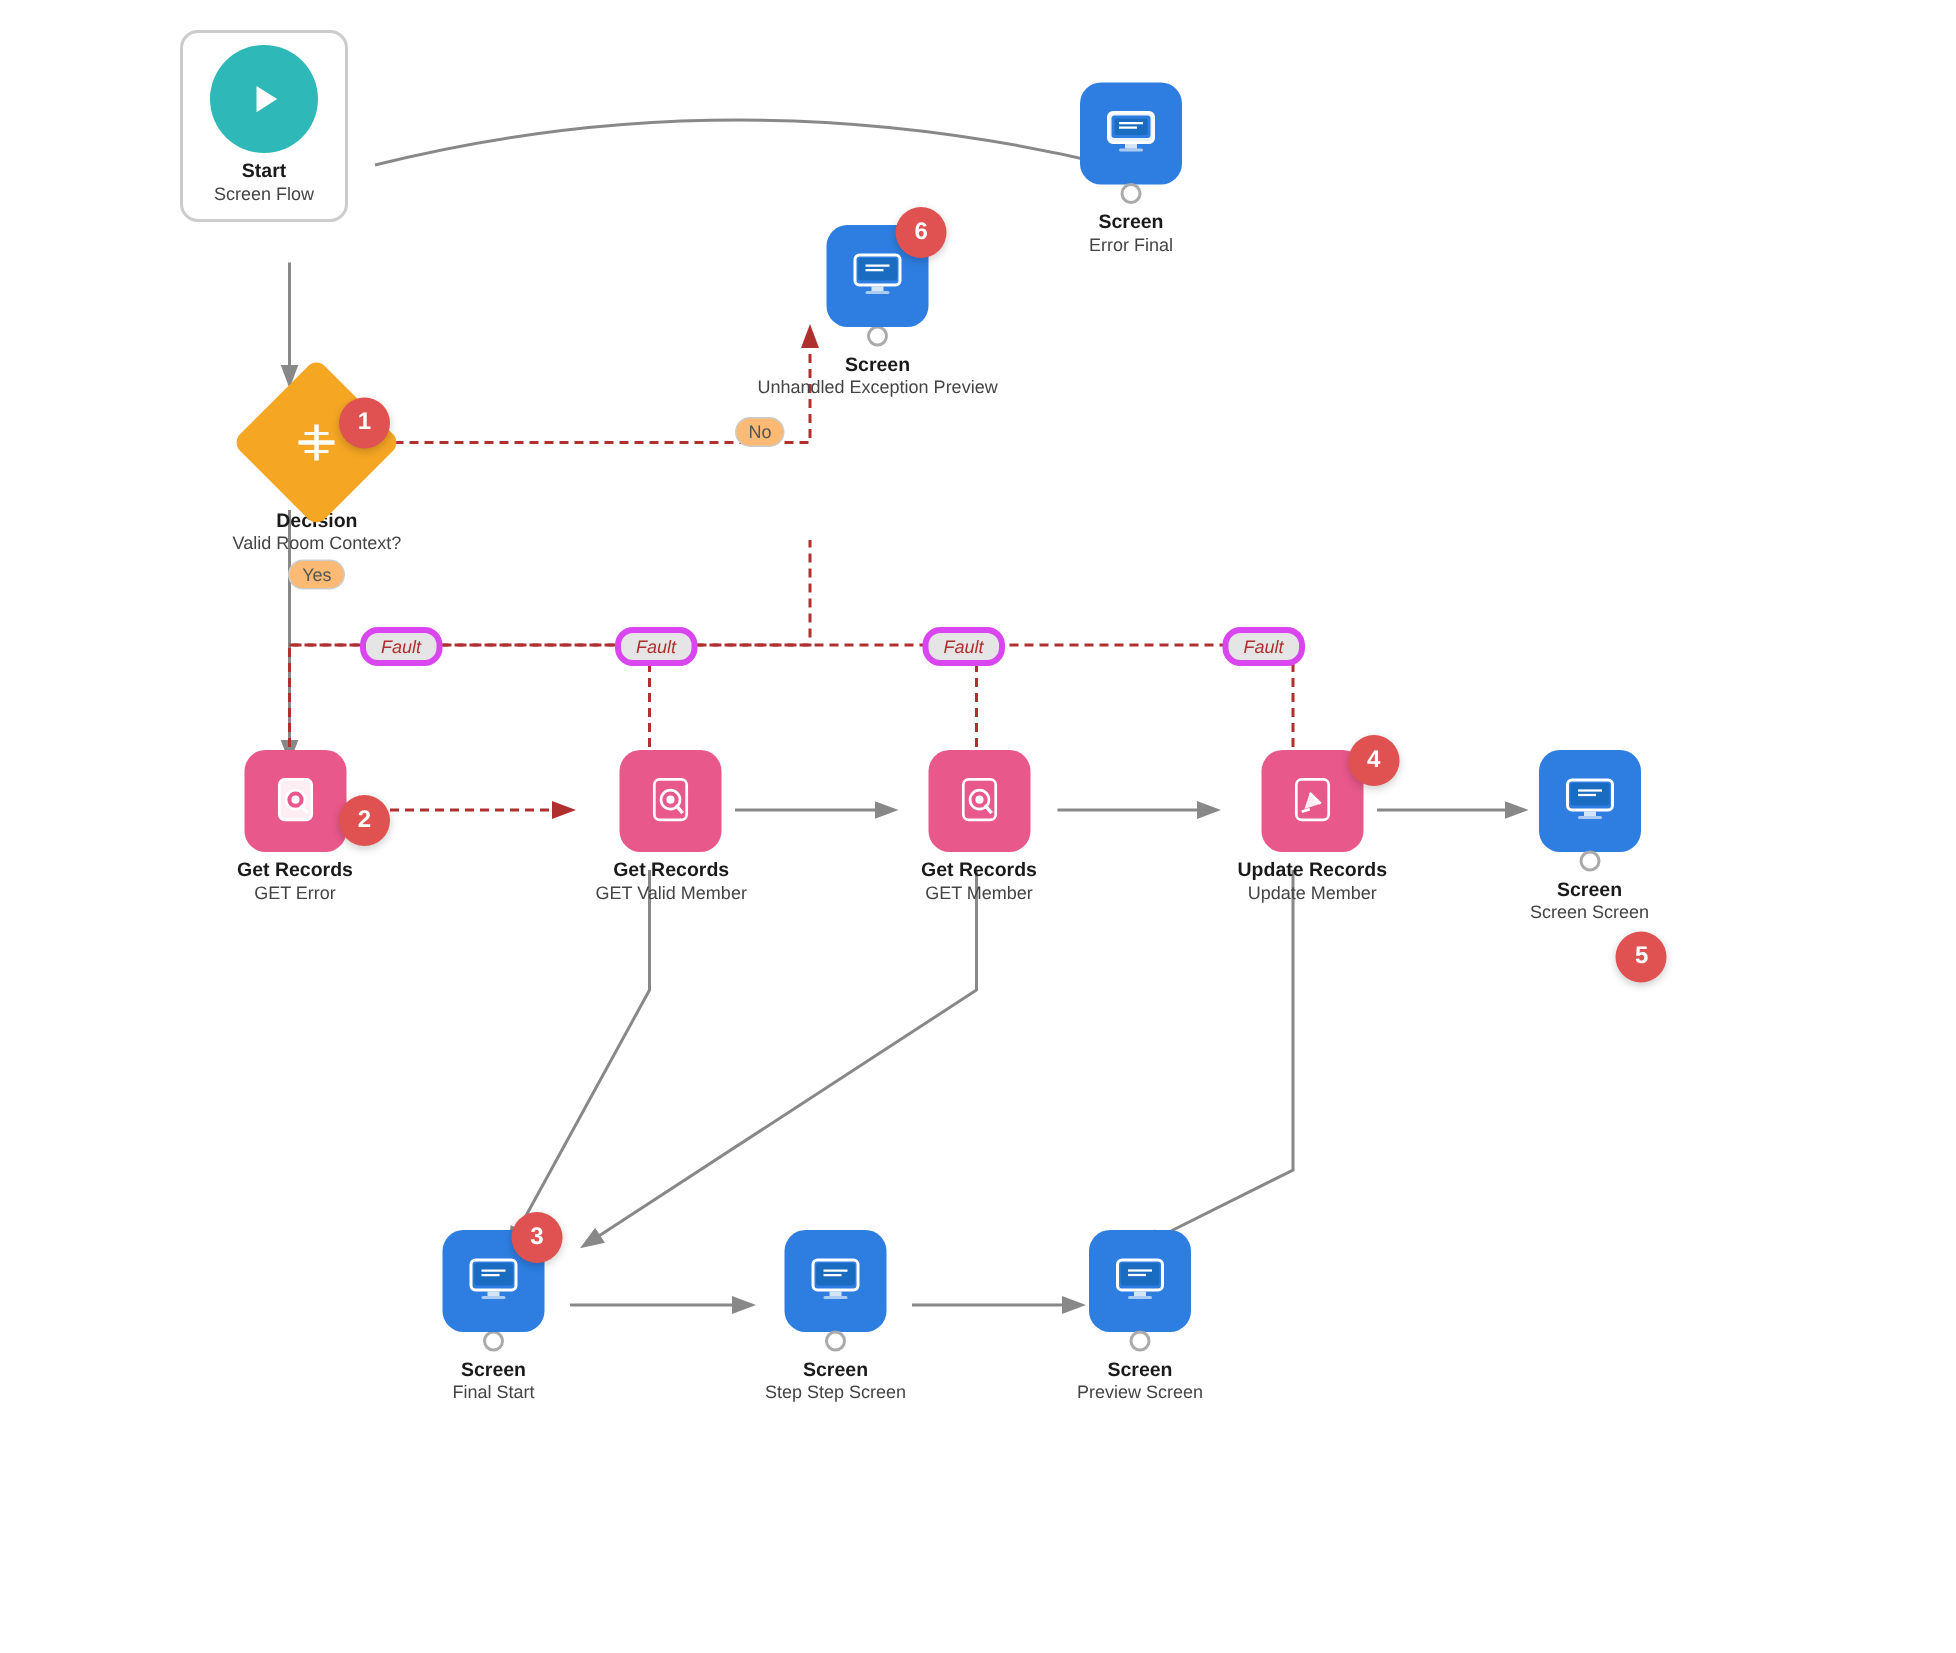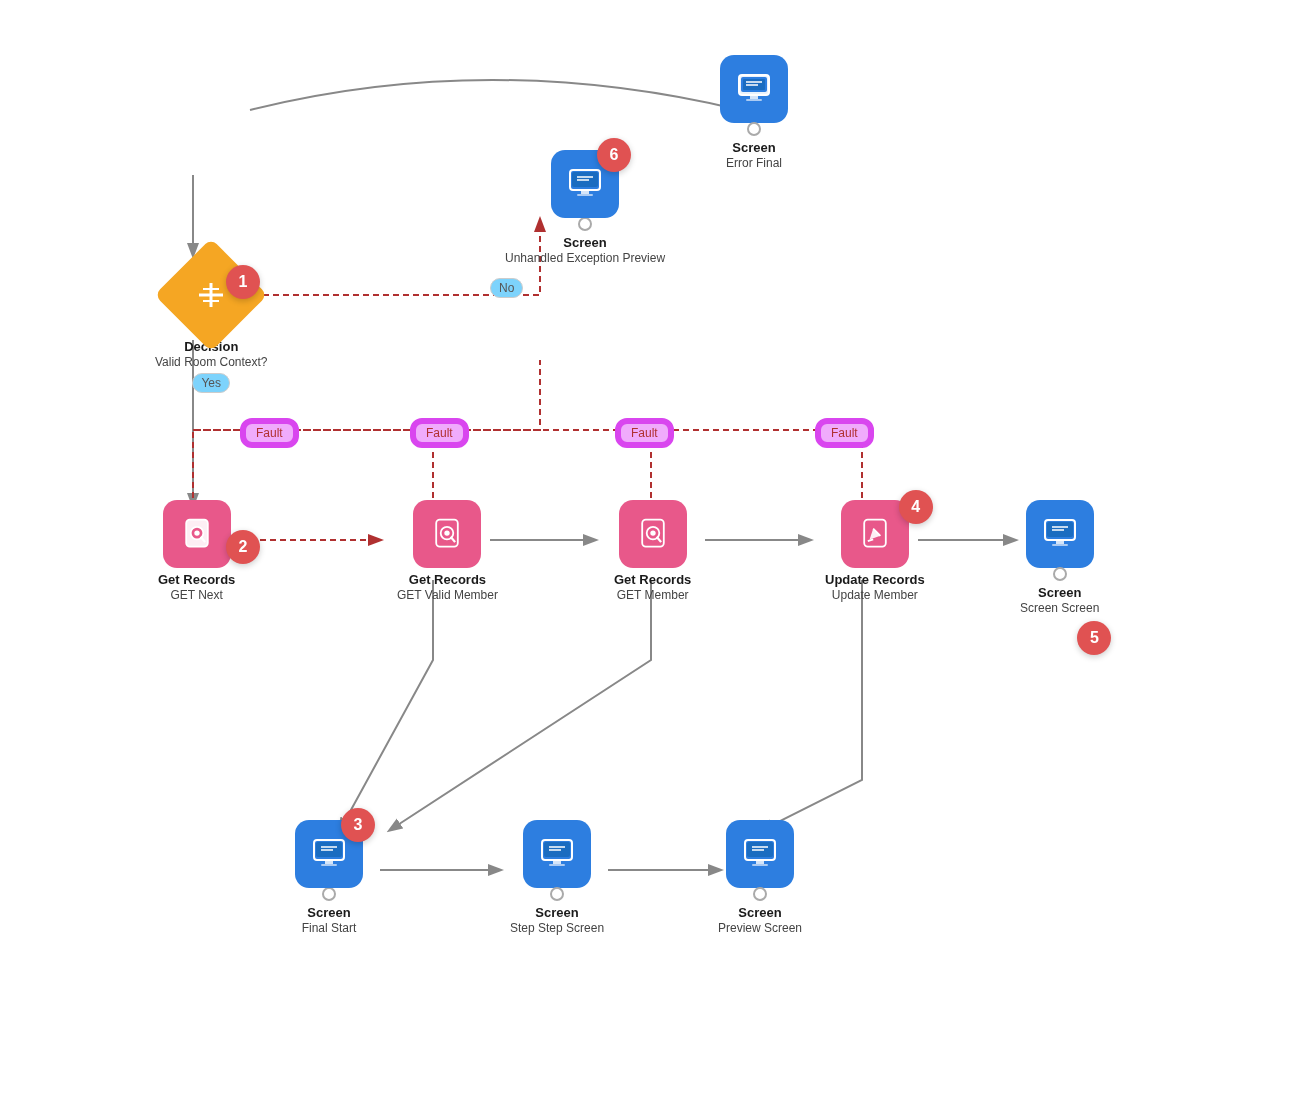--- a/index.html
+++ b/index.html
@@ -111,38 +111,39 @@
       font-size: 16px;
       font-weight: 700;
       display: flex;
       align-items: center;
       justify-content: center;
       box-shadow: 0 2px 6px rgba(0,0,0,0.2);
     }
     
     .edge-label {
       position: absolute;
-      background: #7dd3fc;
+      background: #fdba74;
       border: 1.5px solid #ccc;
       border-radius: 12px;
       padding: 2px 8px;
       font-size: 12px;
       color: #555;
       white-space: nowrap;
     }
     
     .fault-label {
       position: absolute;
-      background: #f0abfc;
-      border: 6px solid #d946ef;
+      background: #e5e5e5;
+      border: 4px solid #d946ef;
       border-radius: 12px;
       padding: 2px 10px;
       font-size: 12px;
       color: #b03030;
       white-space: nowrap;
+      font-style: italic;
     }
     
     #arrows {
       position: absolute;
       top: 0; left: 0;
       width: 1304px;
       height: 1102px;
       pointer-events: none;
     }
     .start-box {
@@ -202,20 +203,31 @@
 
     <path d="M 433 508 L 433 430" stroke="#b03030" stroke-width="2" stroke-dasharray="6,4" fill="none"></path>
 
     <path d="M 651 508 L 651 430" stroke="#b03030" stroke-width="2" stroke-dasharray="6,4" fill="none"></path>
 
     <path d="M 862 508 L 862 430" stroke="#b03030" stroke-width="2" stroke-dasharray="6,4" fill="none"></path>
 
     <line x1="193" y1="430" x2="862" y2="430" stroke="#b03030" stroke-width="2" stroke-dasharray="6,4"></line>
   </svg>
 
+  <div class="node" style="left:120px; top:20px;">
+    <div class="start-box">
+      <div class="start-circle">
+        <svg viewBox="0 0 24 24" fill="white">
+            <polygon points="8,5 19,12 8,19"></polygon>
+          </svg>
+      </div>
+      <div class="node-label">Start</div>
+      <div class="node-sublabel">Screen Flow</div>
+    </div>
+  </div>
 
   <div class="node" style="left:720px; top:55px;">
     <div class="screen-box">
       <svg viewBox="0 0 36 36" fill="white">
         <rect x="3" y="4" width="30" height="20" rx="3" fill="white" opacity="0.9"></rect>
         <rect x="3" y="4" width="30" height="20" rx="3" fill="none" stroke="white" stroke-width="2"></rect>
         <rect x="5" y="6" width="26" height="15" rx="2" fill="#2d7ee0"></rect>
         <rect x="14" y="25" width="8" height="3" fill="white" opacity="0.8"></rect>
         <rect x="10" y="28" width="16" height="2" rx="1" fill="white" opacity="0.6"></rect>
         <rect x="7" y="8" width="22" height="11" rx="1" fill="#1a6cc0"></rect>
@@ -272,21 +284,21 @@
     <div class="record-box">
       <svg viewBox="0 0 40 40" fill="white">
         <rect x="8" y="4" width="24" height="30" rx="4" fill="white" opacity="0.9"></rect>
         <rect x="8" y="4" width="24" height="30" rx="4" fill="none" stroke="white" stroke-width="2"></rect>
         <circle cx="20" cy="19" r="7" fill="#e8588a" stroke="white" stroke-width="2"></circle>
         <circle cx="20" cy="19" r="3" fill="white"></circle>
         <line x1="24" y1="23" x2="29" y2="29" stroke="white" stroke-width="2.5"></line>
       </svg>
     </div>
     <div class="node-label">Get Records</div>
-    <div class="node-sublabel">GET Next</div>
+    <div class="node-sublabel">GET Error</div>
   </div>
 
   <div class="badge" style="left:226px; top:530px;">2</div>
 
   <div class="node" style="left:397px; top:500px;">
     <div class="record-box">
       <svg viewBox="0 0 40 40" fill="white">
         <rect x="8" y="4" width="24" height="30" rx="4" fill="none" stroke="white" stroke-width="2"></rect>
         <circle cx="20" cy="19" r="7" fill="#e8588a" stroke="white" stroke-width="2"></circle>
         <circle cx="20" cy="19" r="3" fill="white"></circle>

